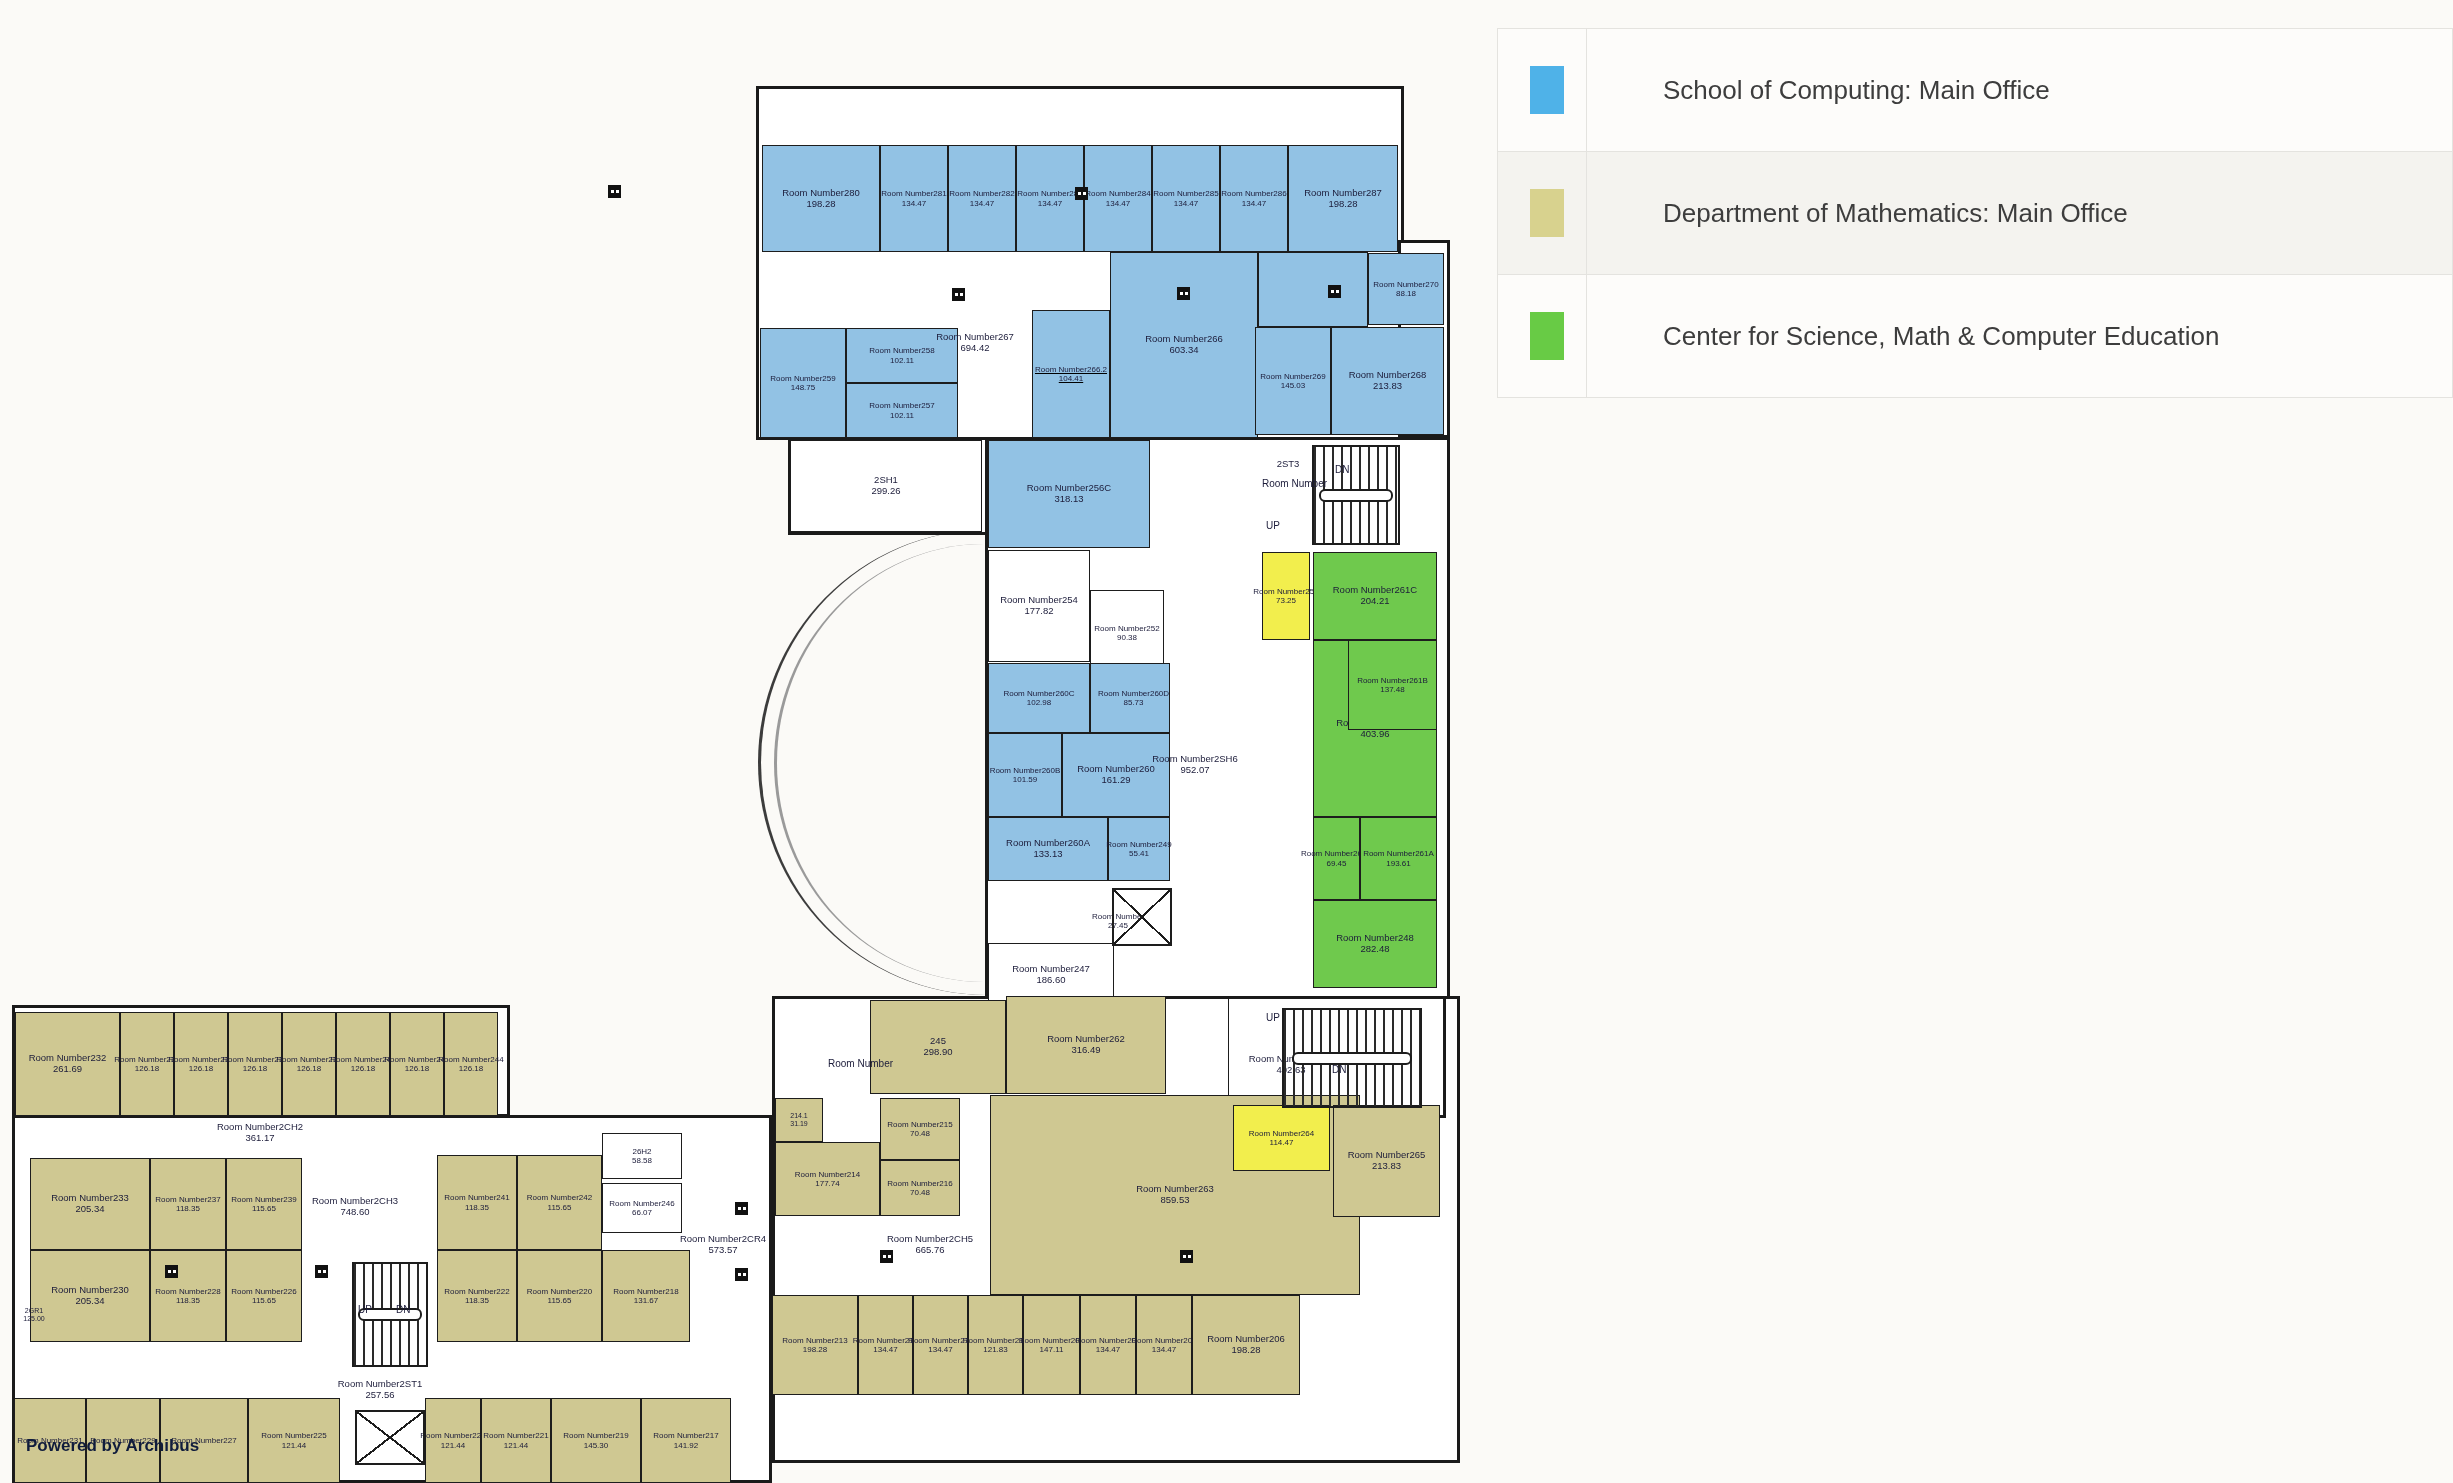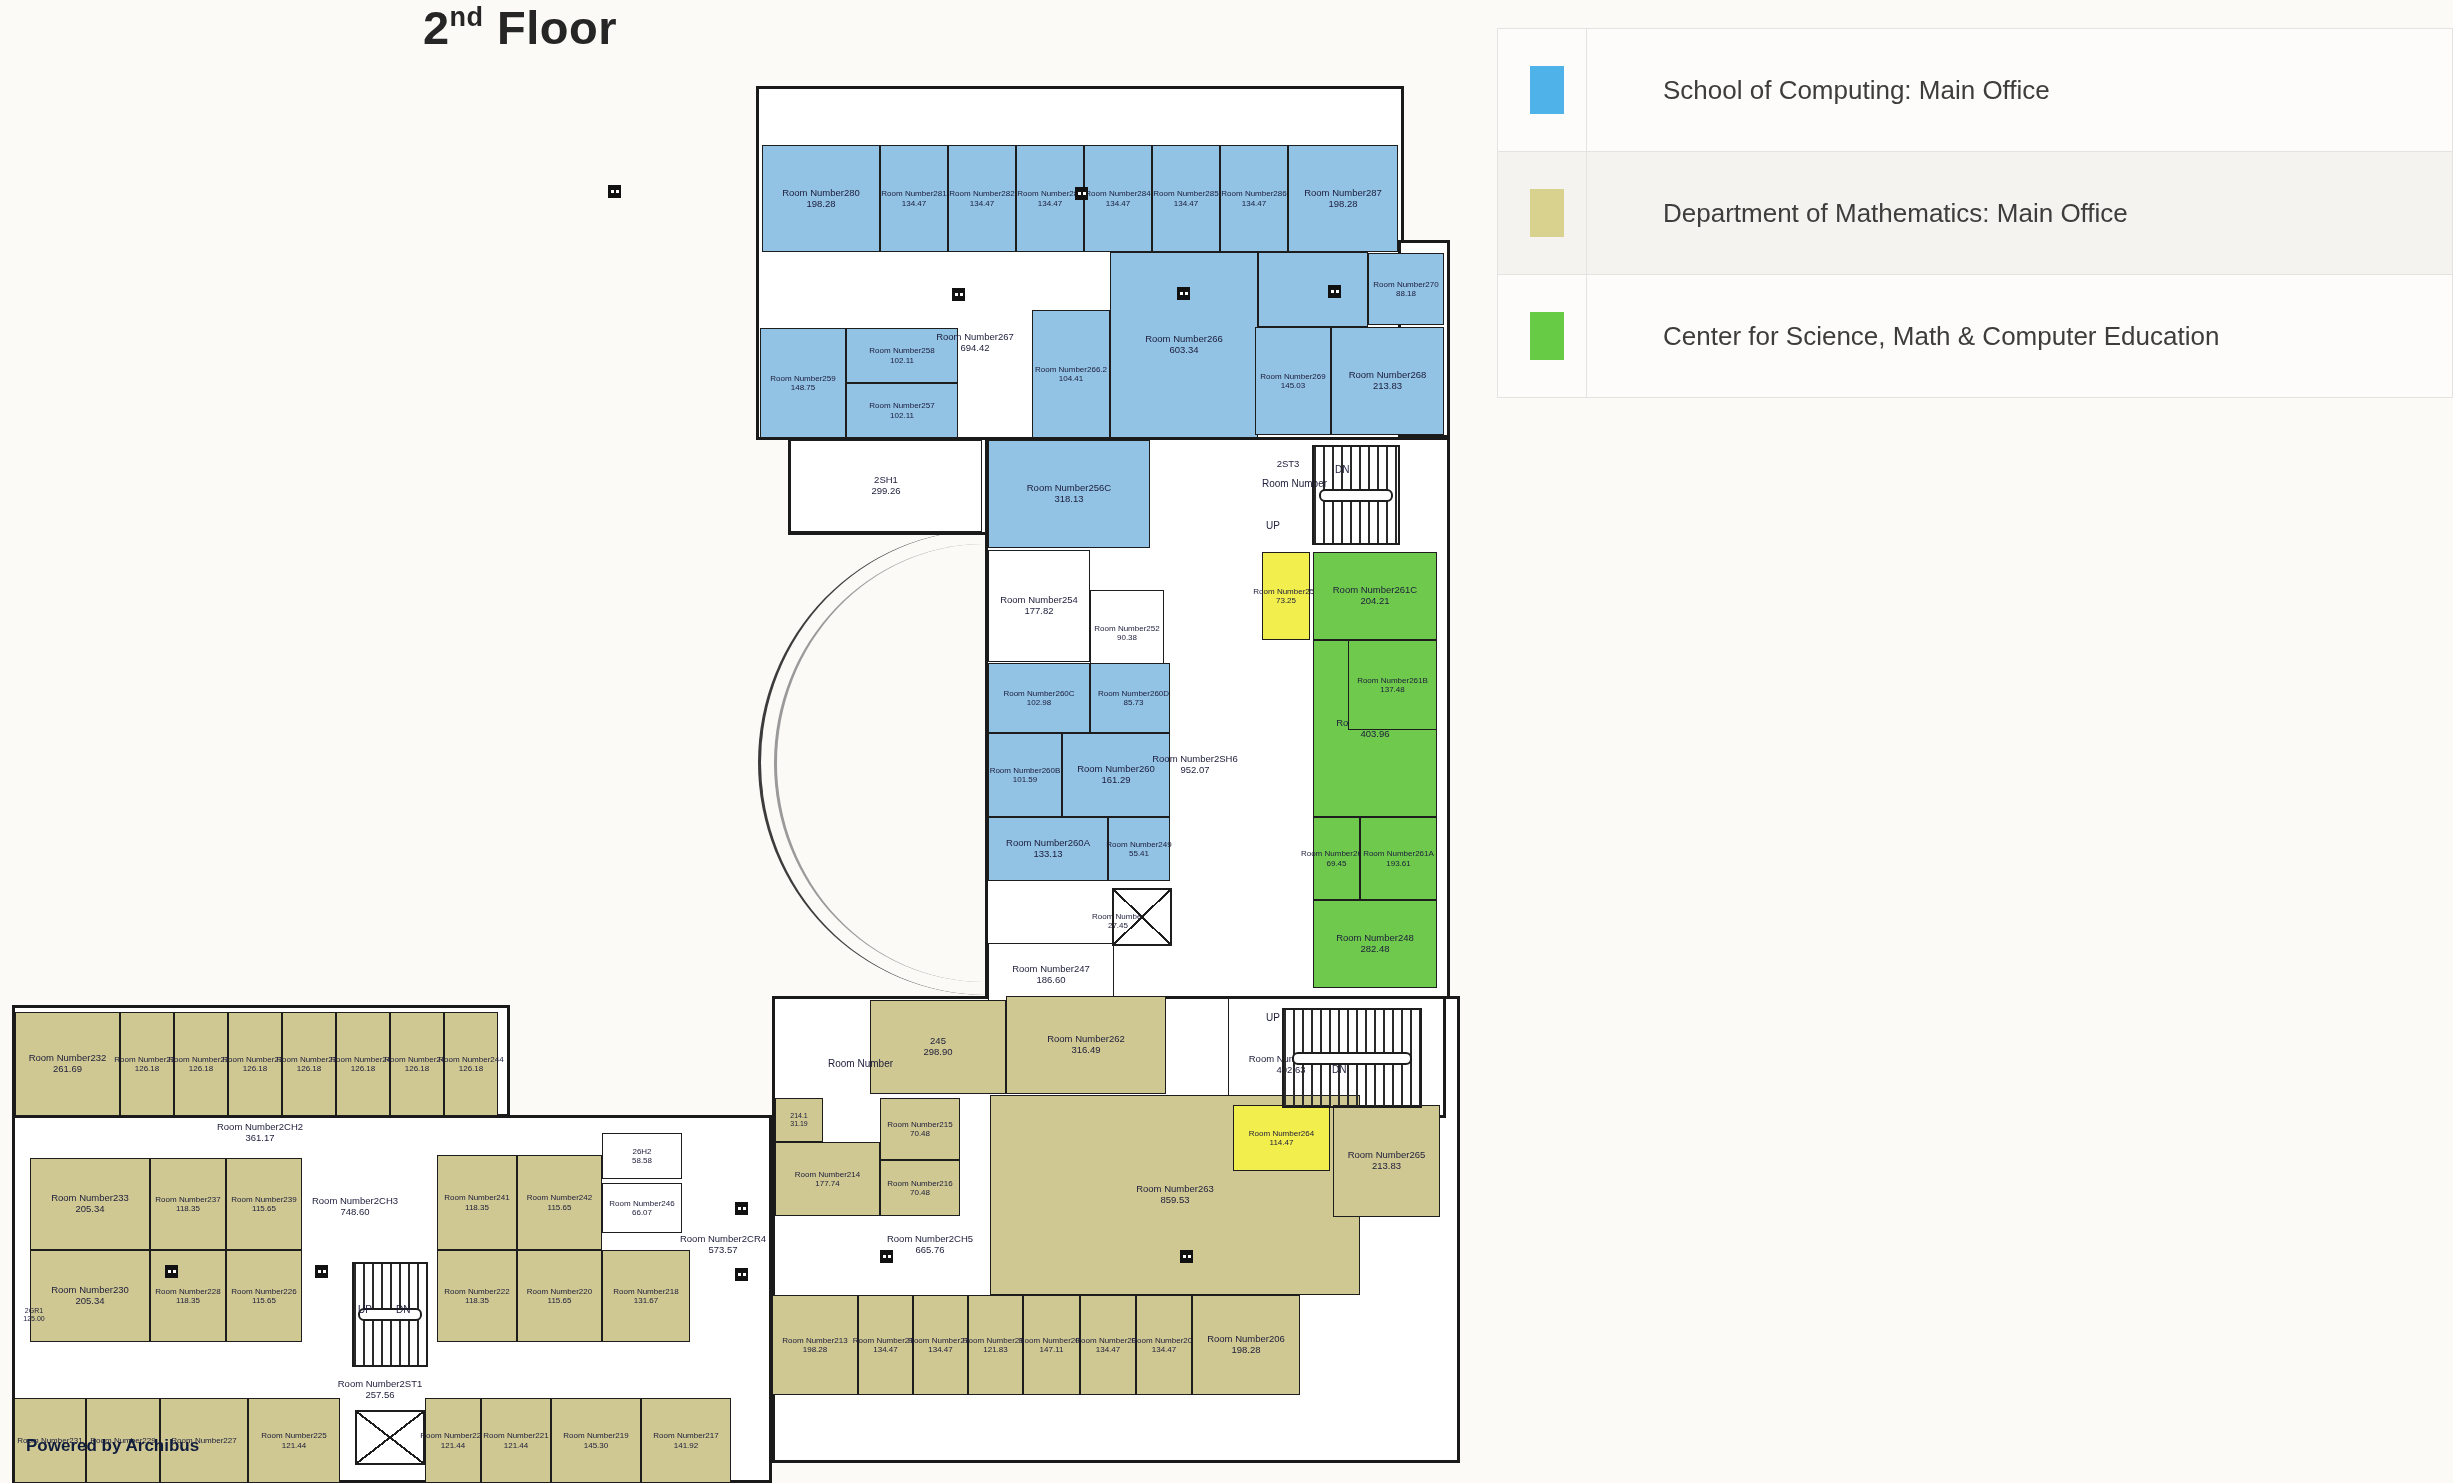--- a/index.html
+++ b/index.html
@@ -43,21 +43,20 @@
   .sym::after{content:"";position:absolute;left:3px;top:5px;width:3px;height:3px;background:#fff;box-shadow:5px 0 0 #fff;}
   .arc{position:absolute;border-left:3px solid #3c3c3c;box-sizing:border-box;
     border-top-left-radius:100% 50%;border-bottom-left-radius:100% 50%;}
   .powered{position:absolute;font-weight:bold;color:#101c3c;font-size:17px;}
 </style>
 </head>
 <body>
 
 <div id="stage">
 
-  <div class="page-title"><span>2</span><sup>nd</sup><span> Floor</span></div>
 
   <div id="plan">
     <div class="arc" style="left:758px;top:530px;width:228px;height:465px;"></div>
     <div class="arc" style="left:774px;top:544px;width:210px;height:438px;border-left-color:#9a9a9a;"></div>
   <div class="wing" style="left: 756px; top: 86px; width: 648px; height: 354px;"></div>
       <div class="wing" style="left: 1398px; top: 240px; width: 52px; height: 198px;"></div>
       <div class="wing" style="left: 985px; top: 437px; width: 465px; height: 573px;"></div>
       <div class="wing" style="left: 788px; top: 437px; width: 200px; height: 98px;"></div>
       <div class="wing" style="left: 772px; top: 996px; width: 688px; height: 467px;"></div>
       <div class="wing" style="left: 1228px; top: 996px; width: 218px; height: 122px;"></div>
@@ -92,21 +91,21 @@
       </div>
       <div class="room" style="background: rgb(146, 194, 228); left: 846px; top: 328px; width: 112px; height: 55px;">
         <div class="rl fs8"><span>Room Number258</span><span class="a">102.11</span></div>
       </div>
       <div class="room" style="background: rgb(146, 194, 228); left: 846px; top: 383px; width: 112px; height: 55px;">
         <div class="rl fs8"><span>Room Number257</span><span class="a">102.11</span></div>
       </div>
       <div class="room nb" style="background: rgb(255, 255, 255); left: 930px; top: 318px; width: 90px; height: 50px;">
         <div class="rl"><span>Room Number267</span><span class="a">694.42</span></div>
       </div>
-      <div class="room" style="background: rgb(146, 194, 228); left: 1032px; top: 310px; width: 78px; height: 128px;">
+      <div class="room" style="background: rgb(146, 194, 228); left: 1032px; top: 310px; width: 78px; height: 128px; text-decoration: underline;">
         <div class="rl fs8"><span>Room Number266.2</span><span class="a">104.41</span></div>
       </div>
       <div class="room" style="background: rgb(146, 194, 228); left: 1110px; top: 252px; width: 148px; height: 186px;">
         <div class="rl"><span>Room Number266</span><span class="a">603.34</span></div>
       </div>
       <div class="room" style="background: rgb(146, 194, 228); left: 1258px; top: 252px; width: 110px; height: 75px;"></div>
       <div class="room" style="background: rgb(146, 194, 228); left: 1368px; top: 253px; width: 76px; height: 72px;">
         <div class="rl fs8"><span>Room Number270</span><span class="a">88.18</span></div>
       </div>
       <div class="room" style="background: rgb(146, 194, 228); left: 1255px; top: 327px; width: 76px; height: 108px;">

